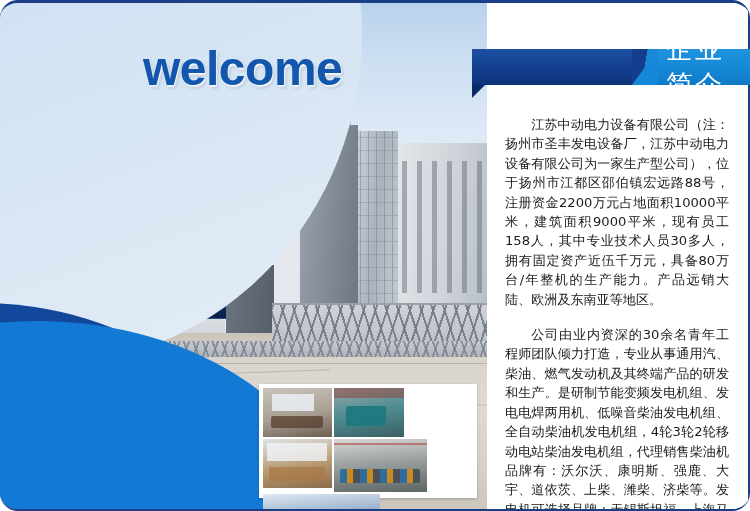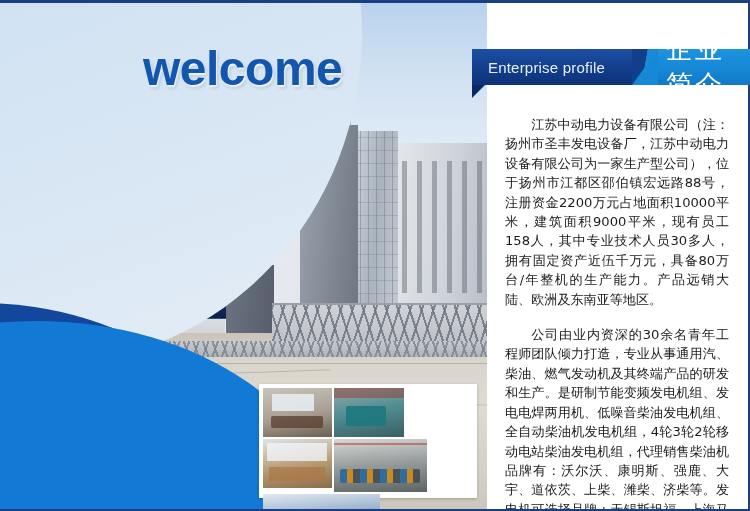--- a/index.html
+++ b/index.html
@@ -6,20 +6,21 @@
   body{font-family:"Liberation Sans","DejaVu Sans",sans-serif;}
 
   #page{
     position:relative;
     width:750px;height:511px;
     overflow:hidden;
     background:#ffffff;
     box-sizing:border-box;
     border-top:3px solid #1a3f86;
     border-bottom:2px solid #1a3f86;
+    border-radius:18px;
   }
 
   
   #photo-panel{
     position:absolute;left:0;top:0;width:487px;height:511px;
     overflow:hidden;
     background:linear-gradient(180deg,#cfe0f2 0%,#dbe7f4 18%,#e9edf0 34%,#ded9d2 46%,#d7d2ca 60%,#cfcac1 100%);
   }
   
   .sky{
@@ -311,21 +312,20 @@
       <div class="thumb t5"></div>
     </div>
 
     <div id="welcome">welcome</div>
   </div>
 
   <div id="right-panel"></div>
 
   <div id="ribbon">
     <div id="ribbon-left">
-      <span>Enterprise profile</span>
       <div id="ribbon-notch"></div>
     </div>
     <div id="ribbon-slant"></div>
     <div id="ribbon-right">
       <span>企业简介</span>
     </div>
   </div>
 
   <div id="profile-text">
     <p>江苏中动电力设备有限公司（注：扬州市圣丰发电设备厂，江苏中动电力设备有限公司为一家生产型公司），位于扬州市江都区邵伯镇宏远路88号，注册资金2200万元占地面积10000平米，建筑面积9000平米，现有员工158人，其中专业技术人员30多人，拥有固定资产近伍千万元，具备80万台/年整机的生产能力。产品远销大陆、欧洲及东南亚等地区。</p>

